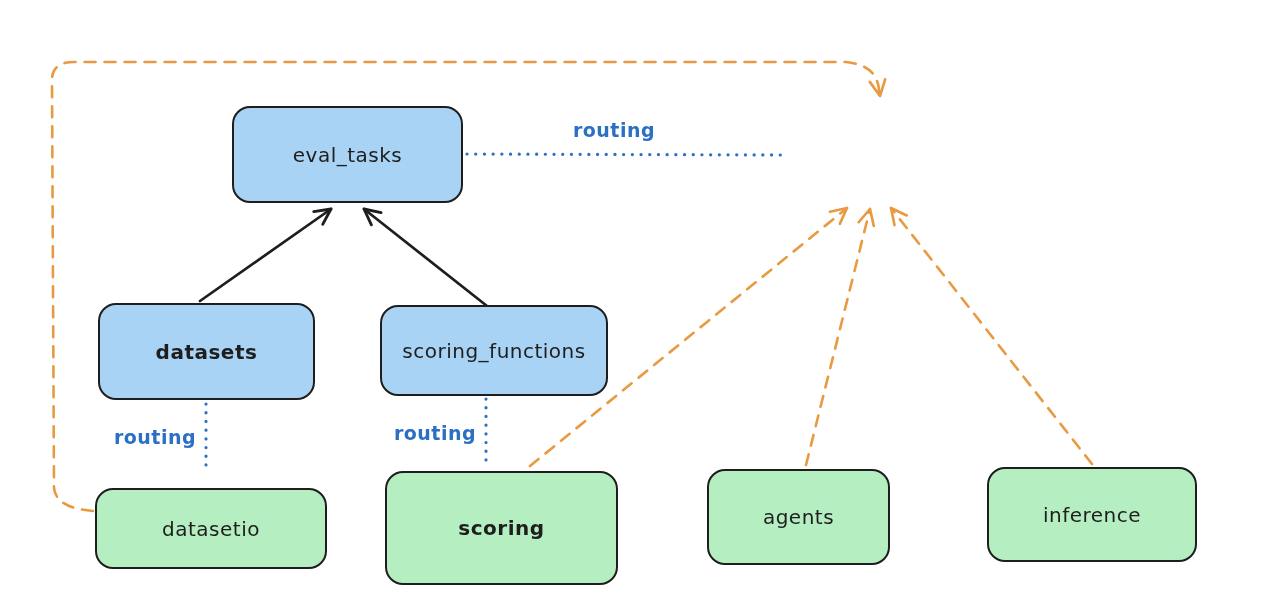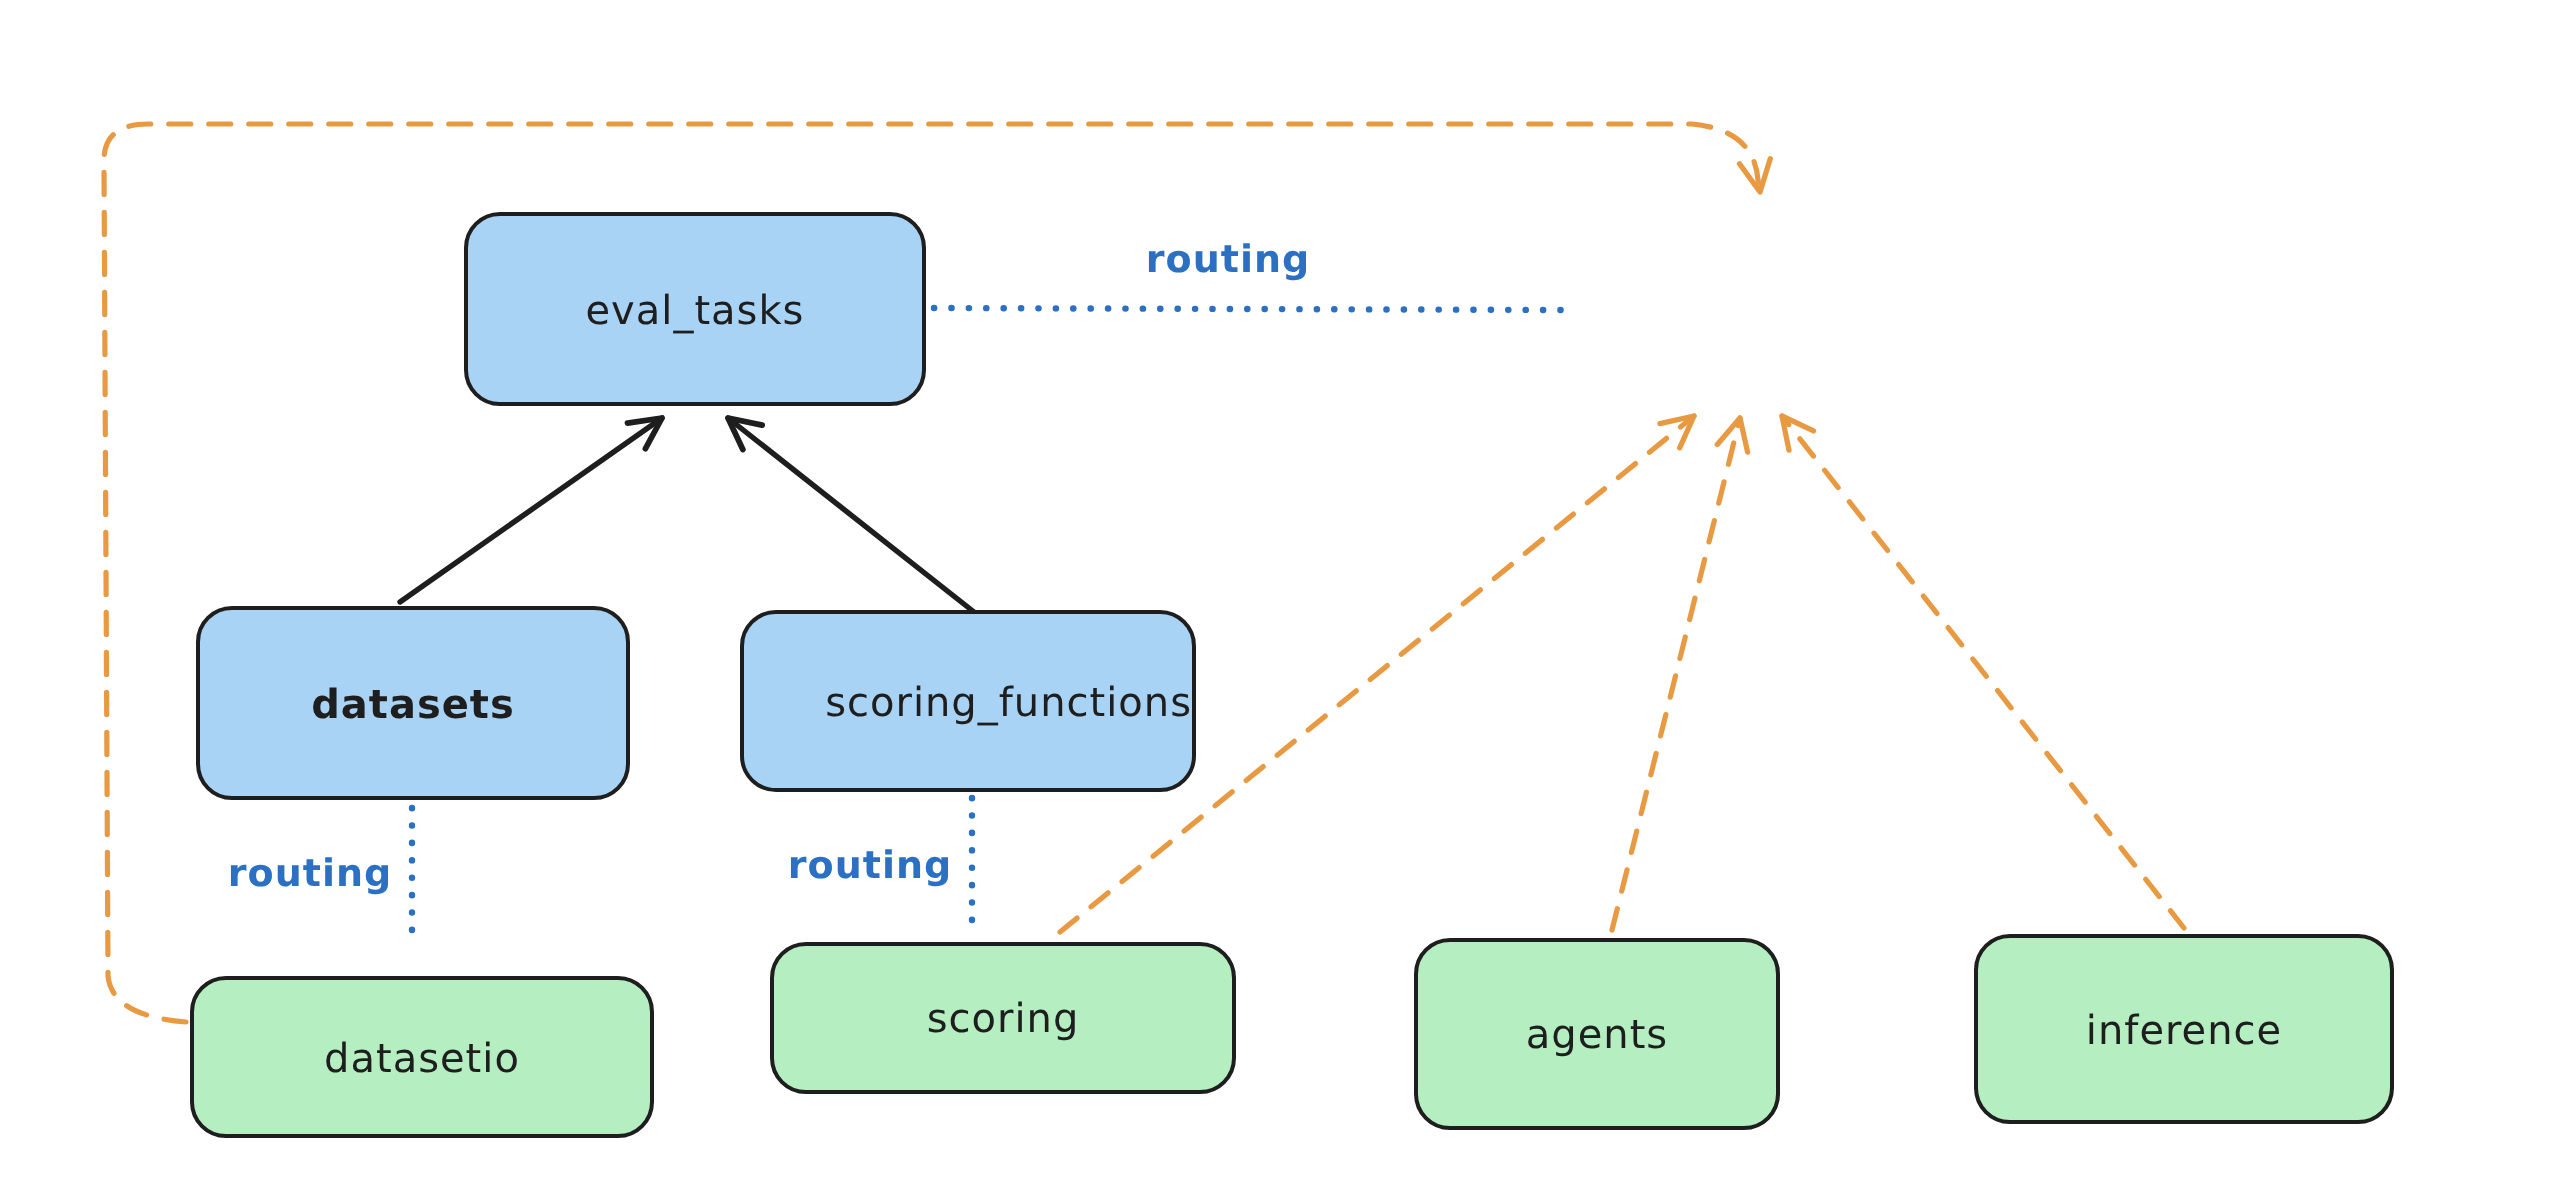--- a/index.html
+++ b/index.html
@@ -76,29 +76,29 @@
 
   <div class="node blue" style="left:232px; top:106px; width:231px; height:97px;">
     <span>eval_tasks</span>
   </div>
 
 
   <div class="node blue" style="left:98px; top:303px; width:217px; height:97px;font-weight:bold;">
     <span>datasets</span>
   </div>
 
-  <div class="node blue" style="left:370px; top:305px; width:228px; height:91px;justify-content:flex-end;">
+  <div class="node blue" style="left:380px; top:305px; width:228px; height:91px;">
     <span>scoring_functions</span>
   </div>
 
   <div class="node green" style="left:95px; top:488px; width:232px; height:81px;">
     <span>datasetio</span>
   </div>
 
-  <div class="node green" style="left:385px; top:471px; width:233px; height:76px;">
+  <div class="node green" style="left:385px; top:471px; width:233px; height:114px;font-weight:bold;">
     <span>scoring</span>
   </div>
 
   <div class="node green" style="left:707px; top:469px; width:183px; height:96px;">
     <span>agents</span>
   </div>
 
   <div class="node green" style="left:987px; top:467px; width:210px; height:95px;">
     <span>inference</span>
   </div>

